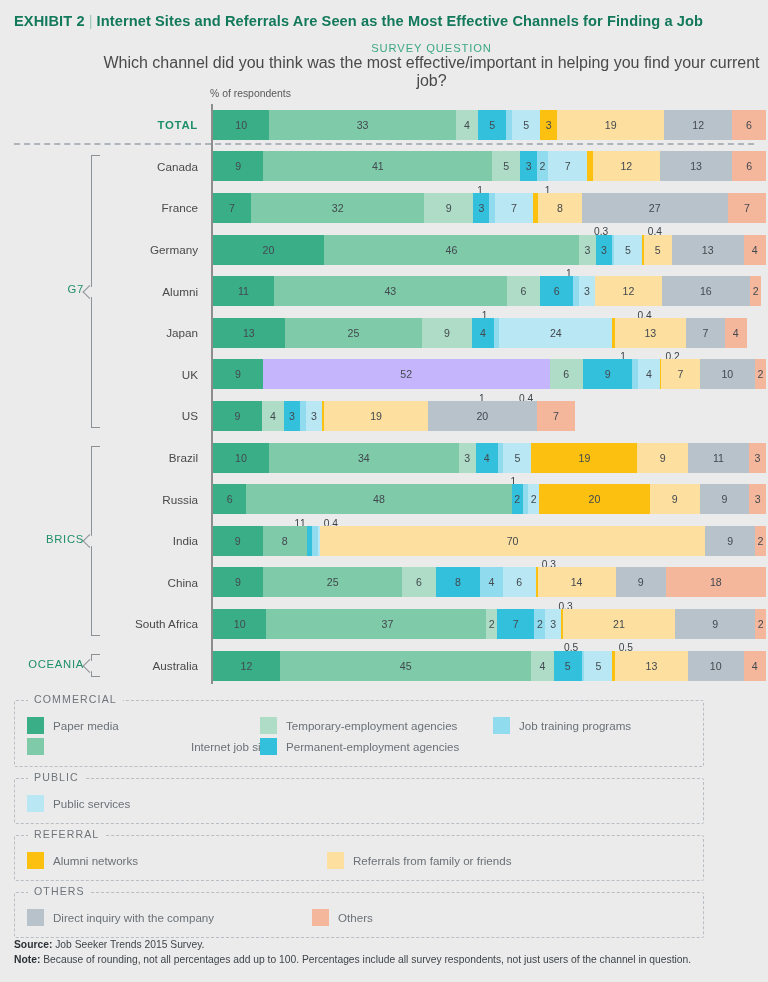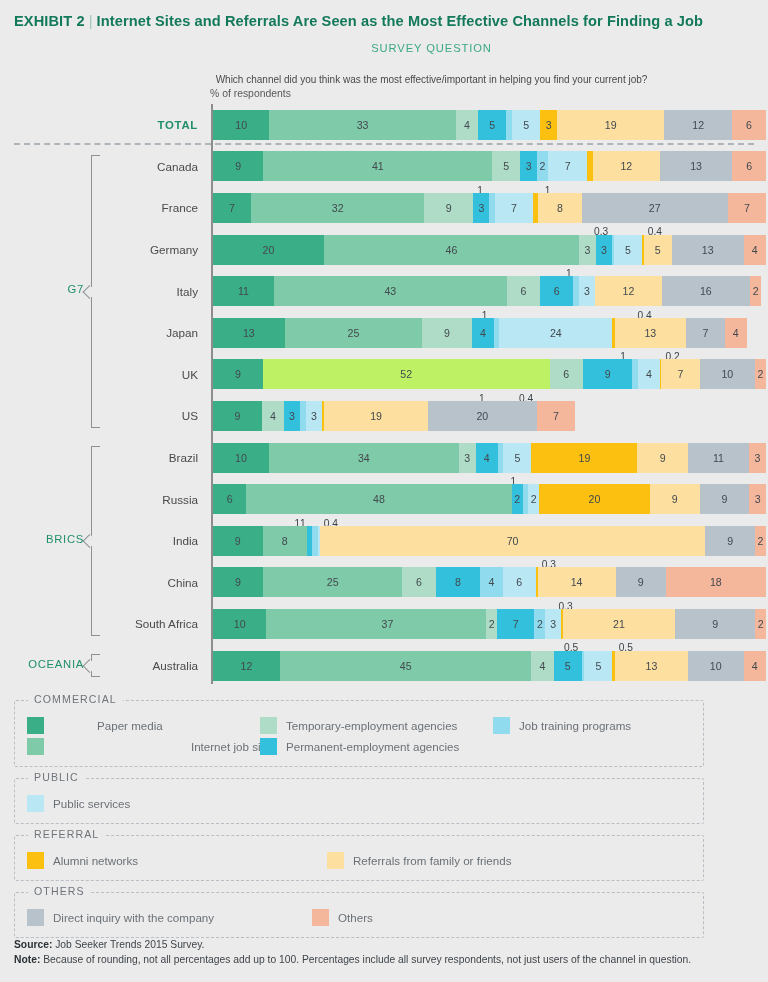--- a/index.html
+++ b/index.html
@@ -19,21 +19,21 @@
     letter-spacing:.1px;white-space:nowrap;
   }
   .title .exh{font-variant:small-caps;text-transform:uppercase;}
   .title .sep{color:#9fc9b8;font-weight:normal;margin:0 4px;}
 
   
   .sq-wrap{margin-top:13px;text-align:center;padding-left:95px;}
   .sq-label{
     font-size:11.2px;color:#3aa882;letter-spacing:.9px;font-weight:normal;
   }
-  .sq-text{font-size:10px;color:#4a4a4a;margin-top:20px;}
+  .sq-text{font-size:16px;color:#4a4a4a;margin-top:0;}
 
   .unit{
     position:absolute;left:210px;top:88px;
     font-size:10.4px;color:#595959;
   }
 
   
   .chart{position:absolute;left:0;top:104px;width:768px;}
   .axis{
     position:absolute;left:211px;top:0;width:2px;height:580px;background:#8d8d8d;
@@ -213,21 +213,21 @@
               <div class="seg" style="width: 2.21866px; background: rgb(252, 192, 16);"></div>
               <div class="seg" style="width: 27.7332px; background: rgb(253, 224, 160);">5</div>
               <div class="seg" style="width: 72.1063px; background: rgb(183, 194, 203);">13</div>
               <div class="seg" style="width: 22.1866px; background: rgb(244, 183, 156);">4</div>
             </div>
           </div>
         </div>
         <div class="row">
           <div class="grp-col"></div>
           <div class="brace-col"></div>
-          <div class="name-col">Italy</div>
+          <div class="name-col">Alumni</div>
           <div class="bar-col">
             <div class="callout" style="left: 357.745px;">1<span class="lead"></span></div>
             <div class="bar">
               <div class="seg" style="width: 60.83px; background: rgb(58, 174, 135);">11</div>
               <div class="seg" style="width: 233px; background: rgb(126, 202, 169);">43</div>
               <div class="seg" style="width: 33.18px; background: rgb(174, 220, 198);">6</div>
               <div class="seg" style="width: 33.18px; background: rgb(50, 192, 220);">6</div>
               <div class="seg" style="width: 5.53px; background: rgb(144, 220, 238);"></div>
               <div class="seg" style="width: 16.59px; background: rgb(185, 232, 244);">3</div>
               <div class="seg" style="width: 66.36px; background: rgb(253, 224, 160);">12</div>
@@ -259,21 +259,21 @@
         </div>
         <div class="row">
           <div class="grp-col"></div>
           <div class="brace-col"></div>
           <div class="name-col">UK</div>
           <div class="bar-col">
             <div class="callout" style="left: 412.201px;">1<span class="lead"></span></div>
             <div class="callout right" style="left: 461.588px;">0.2<span class="lead"></span></div>
             <div class="bar">
               <div class="seg" style="width: 49.6707px; background: rgb(58, 174, 135);">9</div>
-              <div class="seg" style="width: 286.986px; background: #bef264;">52</div>
+              <div class="seg" style="width: 286.986px; background: #c4b5fd;">52</div>
               <div class="seg" style="width: 33.1138px; background: rgb(174, 220, 198);">6</div>
               <div class="seg" style="width: 49.6707px; background: rgb(50, 192, 220);">9</div>
               <div class="seg" style="width: 5.51896px; background: rgb(144, 220, 238);"></div>
               <div class="seg" style="width: 22.0758px; background: rgb(185, 232, 244);">4</div>
               <div class="seg" style="width: 1.10379px; background: rgb(252, 192, 16);"></div>
               <div class="seg" style="width: 38.6327px; background: rgb(253, 224, 160);">7</div>
               <div class="seg" style="width: 55.1896px; background: rgb(183, 194, 203);">10</div>
               <div class="seg" style="width: 11.0379px; background: rgb(244, 183, 156);">2</div>
             </div>
           </div>
@@ -425,21 +425,21 @@
         <div class="grp-label" style="position: absolute; left: 0px; width: 84px; text-align: right; top: 428.8px;">BRICS</div>
         <div class="bracket" style="top: 549.8px; height: 23.6px; left: 91px;"></div>
         <div class="grp-label" style="position: absolute; left: 0px; width: 84px; text-align: right; top: 553.6px;">OCEANIA</div>
       </div>
   </div>
 
   <div class="legend" id="legend">
       <div class="lgroup">
         <div class="lgroup-title">COMMERCIAL</div>
         <div class="litems" style="display: grid; grid-template-columns: 233px 233px auto; grid-auto-flow: column; grid-template-rows: auto auto;">
-          <div class="litem" style="width: 233px; gap: 44px;">
+          <div class="litem" style="width: 233px;">
             <span class="swatch" style="background: rgb(58, 174, 135);"></span>
             <span class="ltext">Paper media</span>
           </div>
           <div class="litem" style="width: 249px; justify-content: space-between;">
             <span class="swatch" style="background: rgb(126, 202, 169);"></span>
             <span class="ltext">Internet job sites</span>
           </div>
           <div class="litem" style="width: 233px;">
             <span class="swatch" style="background: rgb(174, 220, 198);"></span>
             <span class="ltext">Temporary-employment agencies</span>

